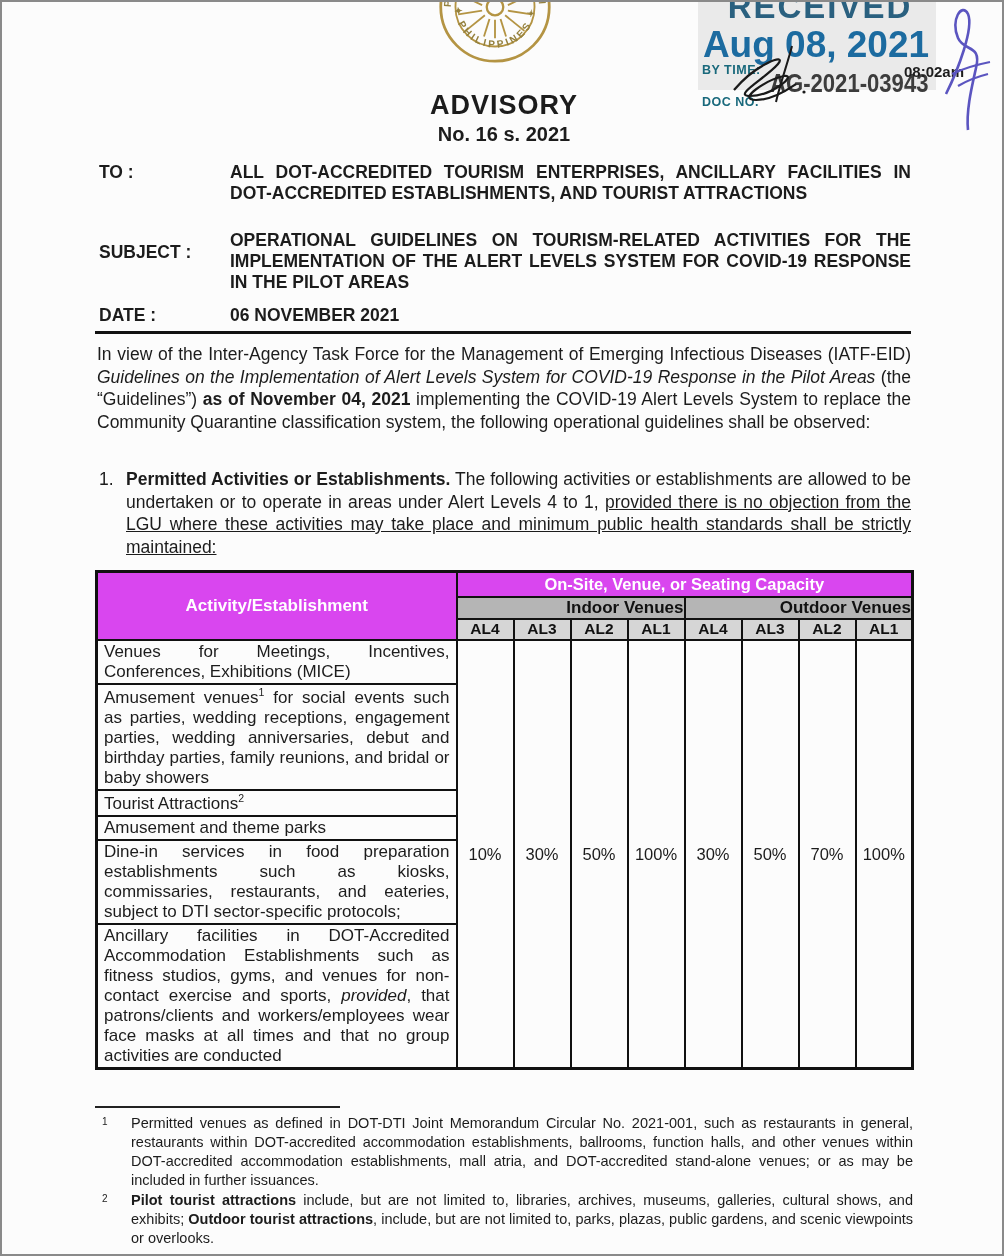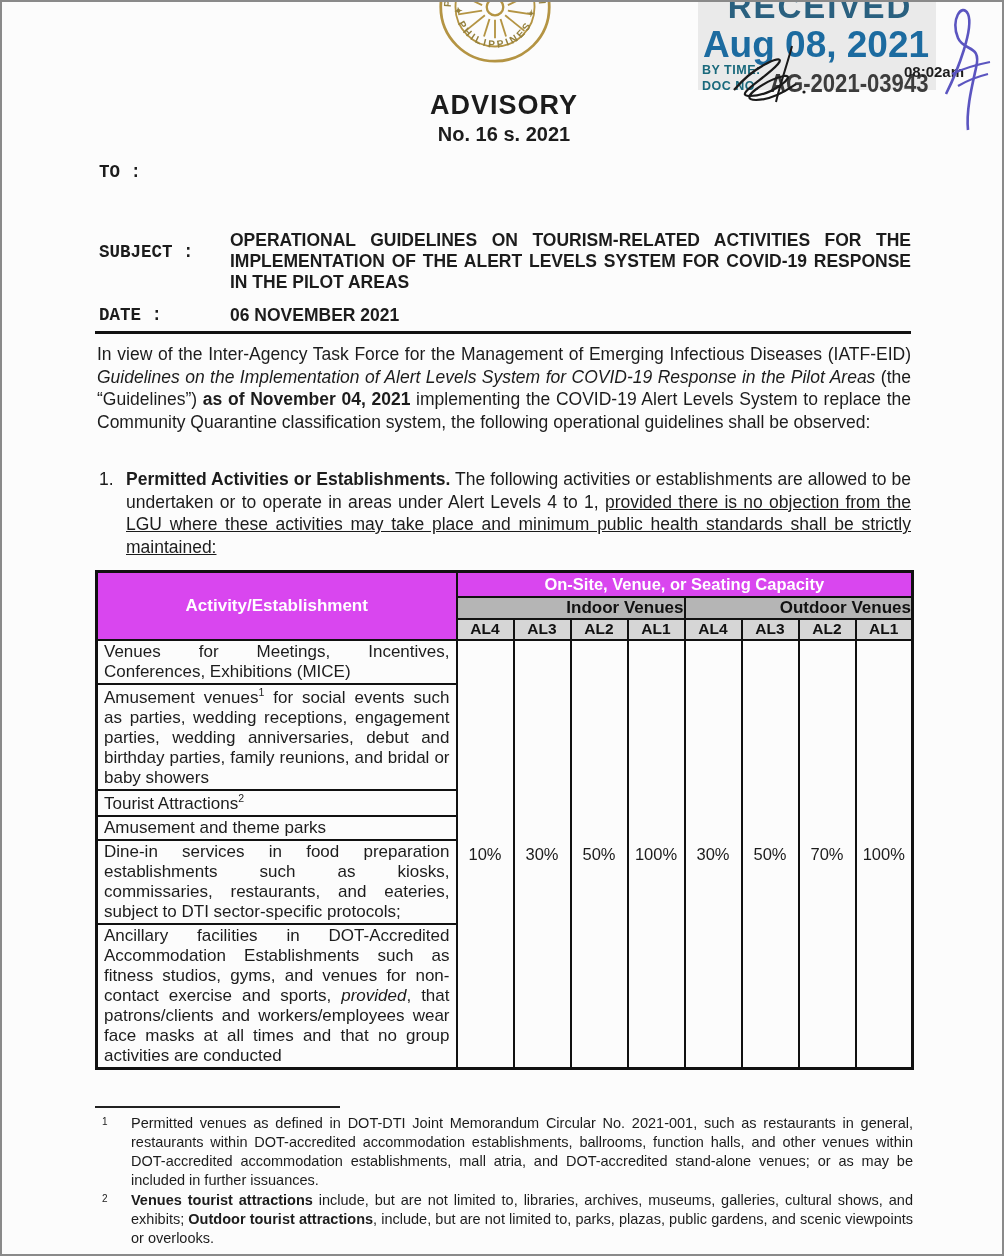--- a/index.html
+++ b/index.html
@@ -15,34 +15,34 @@
 
   
   .stamp { left:688px; top:0; width:316px; height:150px; }
   .stamp-bg { position:absolute; left:8px; top:0; width:238px; height:88px; background:#eaeaea; }
   .stamp-received { position:absolute; left:28px; top:-14px; width:204px; text-align:center;
     font-size:33px; font-weight:bold; letter-spacing:2px; color:#2a607f; }
   .stamp-date { position:absolute; left:8px; top:22px; width:236px; text-align:center;
     font-size:37px; font-weight:bold; color:#1c6ba0; }
   .stamp-small { position:absolute; font-size:12.5px; font-weight:bold; color:#19697c; letter-spacing:0.5px; }
   .stamp-bytime { left:12px; top:61px; }
-  .stamp-docno-label { left:12px; top:77px; }
+  .stamp-docno-label { left:12px; top:93px; }
   .stamp-docnum { position:absolute; left:80px; top:66px; font-size:26px; font-weight:bold;
     color:#3c3c3c; transform:scaleX(.85); transform-origin:left center; white-space:nowrap; }
   .stamp-time { position:absolute; left:214px; top:61px; font-size:15px; font-weight:bold; color:#1d1d1d; }
   .sig-black { position:absolute; left:36px; top:42px; }
   .sig-purple { position:absolute; left:238px; top:-4px; }
 
   
   .title-block { left:0; top:88px; width:1004px; text-align:center; }
   .title-main { font-size:27px; font-weight:bold; letter-spacing:1px; }
   .title-sub { font-size:20px; font-weight:bold; margin-top:2px; }
 
   
-  .meta-label { left:97px; width:130px; font-size:17.5px; font-weight:bold;font-family:Liberation Mono, monospace; }
+  .meta-label { left:97px; width:130px; font-size:17.5px; font-weight:bold; }
   .meta-value { left:228px; width:681px; font-size:17.5px; font-weight:bold; line-height:1.2; text-align:justify; }
   .rule { left:93px; top:329px; width:816px; border-top:3px solid #111; }
 
   
   .intro { left:95px; top:341px; width:814px; font-size:17.5px; line-height:1.29; text-align:justify; }
   .item1 { left:97px; top:466px; width:812px; display:flex; font-size:17.5px; line-height:1.29; }
   .item1-num { width:27px; flex:0 0 27px; }
   .item1-body { flex:1; text-align:justify; }
   .seg-u { text-decoration:underline; }
 
@@ -122,20 +122,21 @@
       <path d="M 30,88 C 40,82 52,78 60,76" fill="none" stroke="#5b55c0" stroke-width="2.2"></path>
     </svg>
   </div>
 
   <div class="abs title-block">
     <div class="title-main">ADVISORY</div>
     <div class="title-sub">No. 16 s. 2021</div>
   </div>
 
   <div class="abs meta-label" style="top:160px">TO :</div>
+  <div class="abs meta-value" style="top:160px">ALL DOT-ACCREDITED TOURISM ENTERPRISES, ANCILLARY FACILITIES IN DOT-ACCREDITED ESTABLISHMENTS, AND TOURIST ATTRACTIONS</div>
 
   <div class="abs meta-label" style="top:240px">SUBJECT :</div>
   <div class="abs meta-value" style="top:228px">OPERATIONAL GUIDELINES ON TOURISM-RELATED ACTIVITIES FOR THE IMPLEMENTATION OF THE ALERT LEVELS SYSTEM FOR COVID-19 RESPONSE IN THE PILOT AREAS</div>
 
   <div class="abs meta-label" style="top:303px">DATE :</div>
   <div class="abs meta-value" style="top:303px">06 NOVEMBER 2021</div>
 
   <div class="abs rule"></div>
 
   <div class="abs intro"><span>In view of the Inter-Agency Task Force for the Management of Emerging Infectious Diseases (IATF-EID) </span><span style="font-style: italic;">Guidelines on the Implementation of Alert Levels System for COVID-19 Response in the Pilot Areas</span><span> (the “Guidelines”) </span><span style="font-weight: bold;">as of November 04, 2021</span><span> implementing the COVID-19 Alert Levels System to replace the Community Quarantine classification system, the following operational guidelines shall be observed:</span></div>
@@ -206,17 +207,17 @@
   </table>
 
   <div class="abs fn-rule"></div>
   <div class="abs footnotes">
     <div class="fn">
       <div class="fn-marker">1</div>
       <div class="fn-body"><span>Permitted venues as defined in DOT-DTI Joint Memorandum Circular No. 2021-001, such as restaurants in general, restaurants within DOT-accredited accommodation establishments, ballrooms, function halls, and other venues within DOT-accredited accommodation establishments, mall atria, and DOT-accredited stand-alone venues; or as may be included in further issuances.</span></div>
     </div>
     <div class="fn">
       <div class="fn-marker">2</div>
-      <div class="fn-body"><span style="font-weight: bold;">Venues tourist attractions</span><span> include, but are not limited to, libraries, archives, museums, galleries, cultural shows, and exhibits; </span><span style="font-weight: bold;">Outdoor tourist attractions</span><span>, include, but are not limited to, parks, plazas, public gardens, and scenic viewpoints or overlooks.</span></div>
+      <div class="fn-body"><span style="font-weight: bold;">Pilot tourist attractions</span><span> include, but are not limited to, libraries, archives, museums, galleries, cultural shows, and exhibits; </span><span style="font-weight: bold;">Outdoor tourist attractions</span><span>, include, but are not limited to, parks, plazas, public gardens, and scenic viewpoints or overlooks.</span></div>
     </div>
   </div>
 
 </div>
 
 </body></html>

